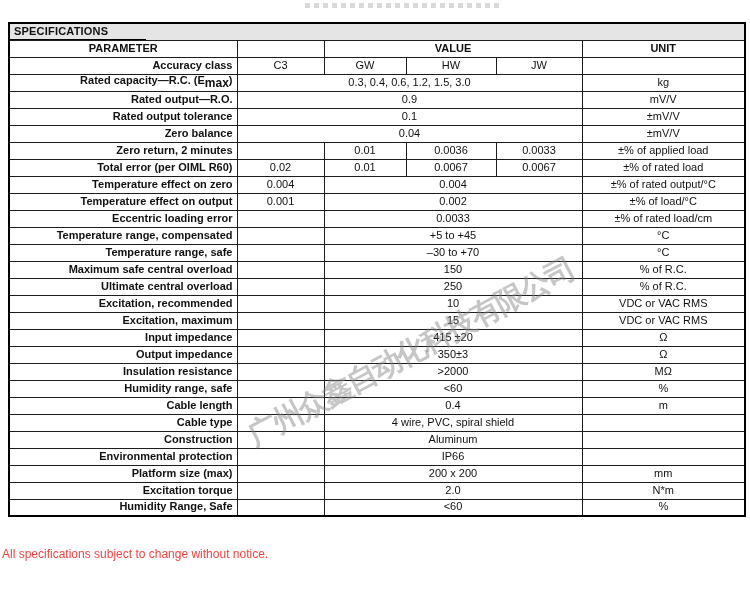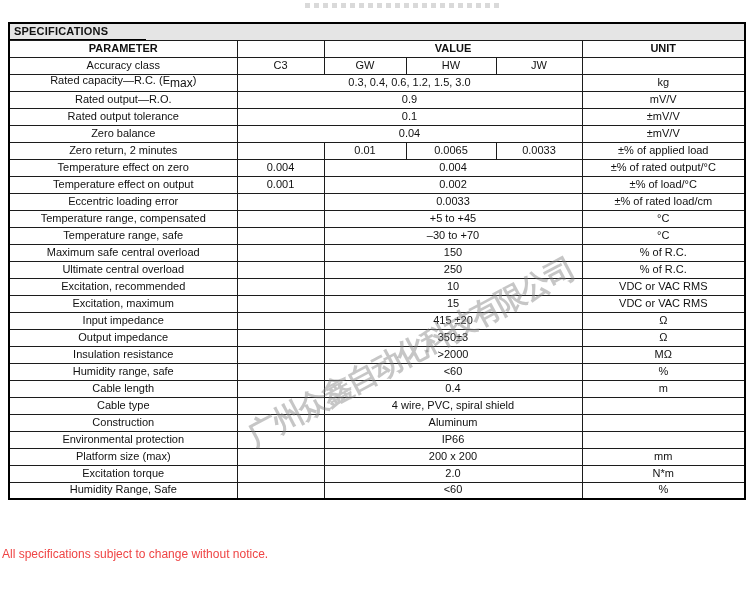--- a/index.html
+++ b/index.html
@@ -52,22 +52,22 @@
     left: -2px; bottom: -2px;
     width: 138px; height: 3px;
     background: #000;
   }
   .spec-table th {
     font-weight: bold;
     text-align: center;
     margin-left: 27px;
   }
   td.param {
-    font-weight: normal;
-    text-align: center;
+    font-weight: bold;
+    text-align: right;
   }
   td.param sub { font-size: 12px; }
   td.val, td.unit { text-align: center; }
   .watermark {
     position: absolute;
     left: 215px; top: 332px;
     width: 392px;
     text-align: center;
     transform: rotate(-28deg);
     font-size: 30px;
@@ -136,23 +136,31 @@
       </tr>
       <tr>
         <td class="param">Zero balance</td>
         <td class="val" colspan="4">0.04</td>
         <td class="unit">±mV/V</td>
       </tr>
       <tr>
         <td class="param">Zero return, 2 minutes</td>
         <td class="val" colspan="1"></td>
         <td class="val" colspan="1">0.01</td>
-        <td class="val" colspan="1">0.0065</td>
+        <td class="val" colspan="1">0.0036</td>
         <td class="val" colspan="1">0.0033</td>
         <td class="unit">±% of applied load</td>
+      </tr>
+      <tr>
+        <td class="param">Total error (per OIML R60)</td>
+        <td class="val" colspan="1">0.02</td>
+        <td class="val" colspan="1">0.01</td>
+        <td class="val" colspan="1">0.0067</td>
+        <td class="val" colspan="1">0.0067</td>
+        <td class="unit">±% of rated load</td>
       </tr>
       <tr>
         <td class="param">Temperature effect on zero</td>
         <td class="val" colspan="1">0.004</td>
         <td class="val" colspan="3">0.004</td>
         <td class="unit">±% of rated output/°C</td>
       </tr>
       <tr>
         <td class="param">Temperature effect on output</td>
         <td class="val" colspan="1">0.001</td>

